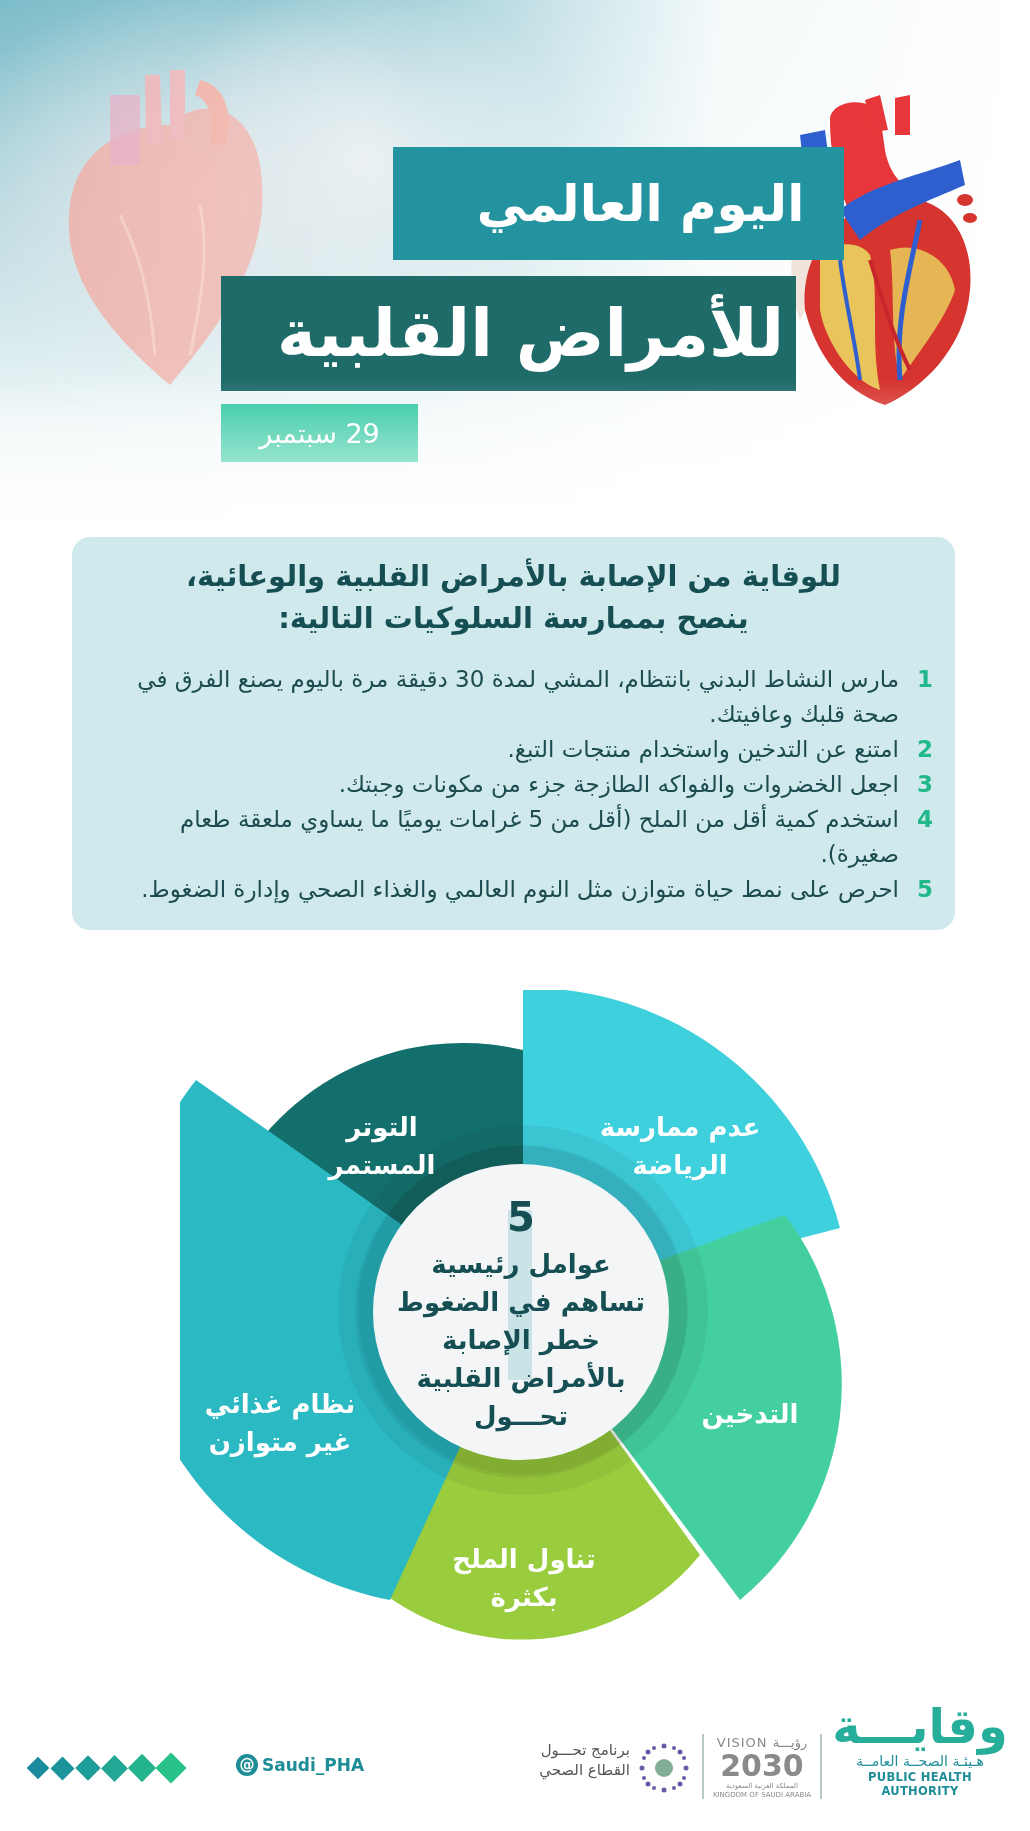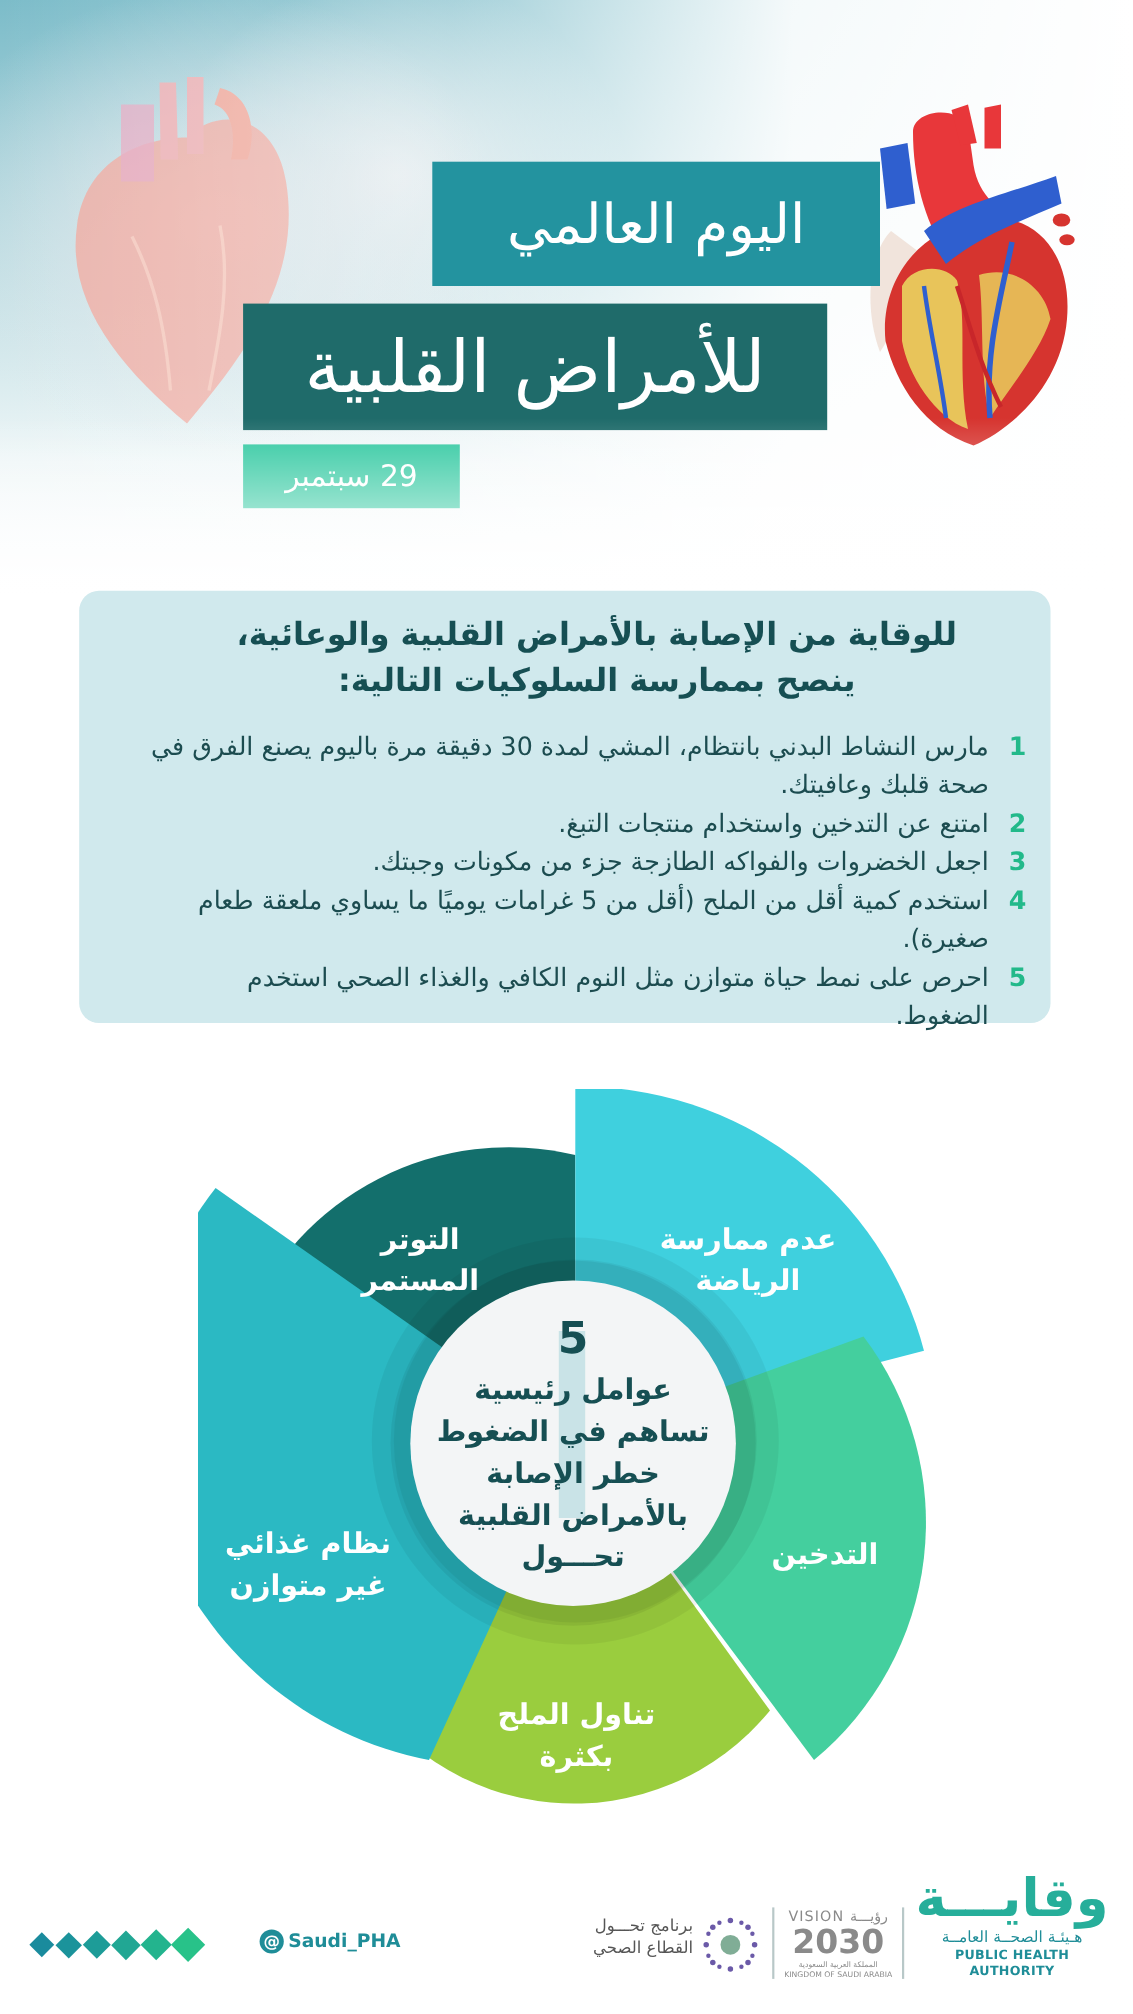--- a/index.html
+++ b/index.html
@@ -21,38 +21,38 @@
     background: linear-gradient(90deg, rgba(255,255,255,0) 0%, rgba(255,255,255,0.3) 40%, rgba(255,255,255,0.92) 70%, #fff 100%);
   }
   .hero-bottom {
     position:absolute; left:0; top:380px; width:1030px; height:180px;
     background: linear-gradient(180deg, rgba(255,255,255,0) 0%, #ffffff 90%);
   }
   .bg-heart { position:absolute; left:50px; top:55px; width:230px; height:340px; opacity:0.9; }
   .heart { position:absolute; left:770px; top:90px; width:220px; height:320px; }
 
   .title-bar {
-    position:absolute; color:#fff; font-weight:normal;
-    display:flex; align-items:center; justify-content:center;
+    position:absolute; color:#fff; font-weight:bold;
+    display:flex; align-items:center; justify-content:center;padding-left:44px;
   }
   .bar1 { left:393px; top:147px; width:407px; height:113px; background:#23939f; font-size:50px; }
   .bar2 { left:221px; top:276px; width:531px; height:115px; background:#1f6b6a; font-size:66px; }
   .date-bar {
     position:absolute; left:221px; top:404px; width:197px; height:58px;
     background:#2bc79e; color:#fff; font-size:27px;
     display:flex; align-items:center; justify-content:center;
   }
 
   .info-box {
     position:absolute; left:72px; top:537px; width:883px; height:393px;
     background:#d0e9ed; border-radius:18px;
   }
   .info-heading {
     position:absolute; left:0; top:18px; width:883px; text-align:center;
-    color:#164f53; font-weight:bold; font-size:29px; line-height:42px;padding-left:29px;
+    color:#164f53; font-weight:bold; font-size:29px; line-height:42px;
   }
   .tips {
     position:absolute; right:22px; top:125px; width:840px;
     color:#1c4c50; font-size:23px; line-height:35px; list-style:none; margin:0; padding:0;
   }
   .tip { display:flex; align-items:flex-start; }
   .tip-num { color:#22b98a; font-weight:bold; width:26px; flex:0 0 26px; text-align:right; margin-left:8px; }
   .tip-text { flex:1;margin-left:40px; }
 
   .donut { position:absolute; left:180px; top:990px; width:700px; height:650px; }
@@ -154,21 +154,21 @@
     <li class="tip">
       <span class="tip-num">3</span>
       <span class="tip-text">اجعل الخضروات والفواكه الطازجة جزء من مكونات وجبتك.</span>
     </li>
     <li class="tip">
       <span class="tip-num">4</span>
       <span class="tip-text">استخدم كمية أقل من الملح (أقل من 5 غرامات يوميًا ما يساوي ملعقة طعام صغيرة).</span>
     </li>
     <li class="tip">
       <span class="tip-num">5</span>
-      <span class="tip-text">احرص على نمط حياة متوازن مثل النوم الكافي والغذاء الصحي استخدم الضغوط.</span>
+      <span class="tip-text">احرص على نمط حياة متوازن مثل النوم العالمي والغذاء الصحي وإدارة الضغوط.</span>
     </li>
   </ul>
 </div>
 
 <svg class="donut" viewBox="0 0 700 650">
 
   <path d="M343 320 L 343 60 A 260 260 0 0 0 42 215 Z" fill="#136f6c"></path>
 
   <path d="M343 320 L 343 -2 A 322 322 0 0 1 660 238 Z" fill="#3fd0de"></path>
 

